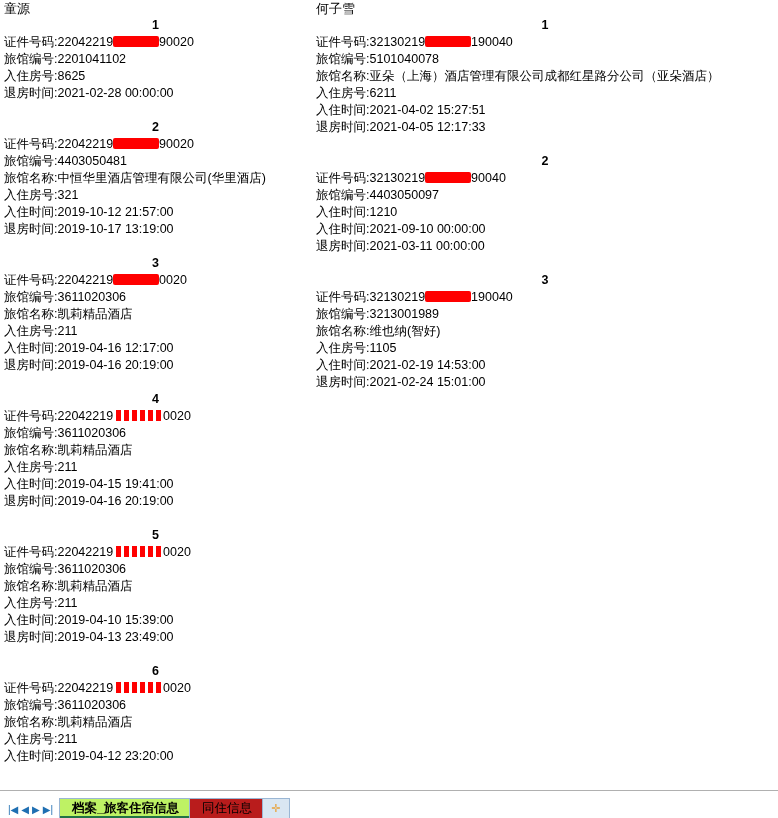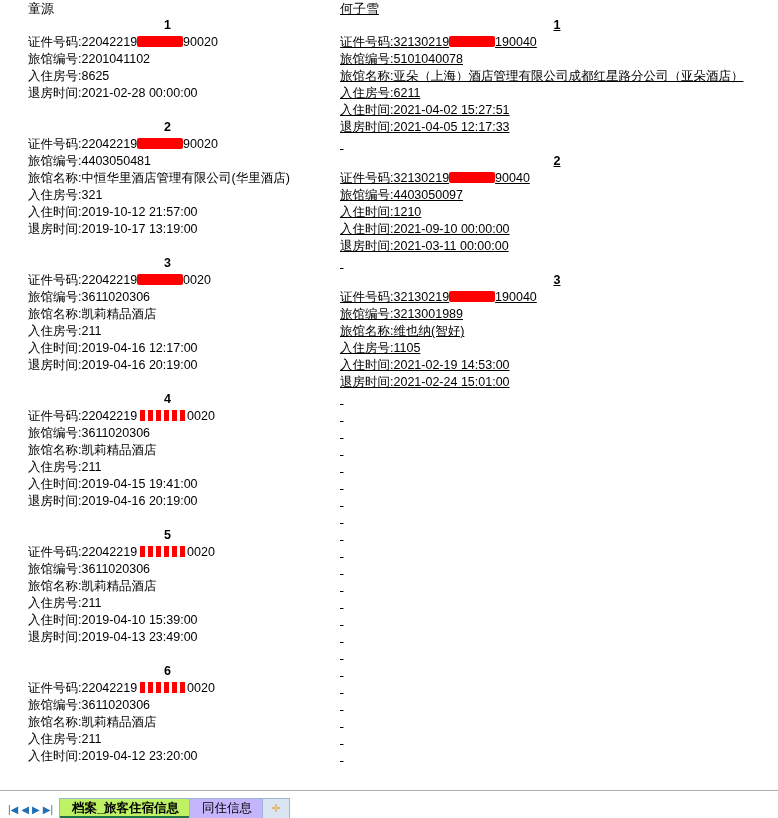--- a/index.html
+++ b/index.html
@@ -25,25 +25,24 @@
     overflow: hidden;
   }
   .col-wrap {
     display: flex;
     width: 778px;
   }
   .col {
     width: 311px;
     flex: 0 0 311px;
     box-sizing: border-box;
-    padding-left: 24px;
   }
   .col-a { width: 311px; flex: 0 0 311px; }
   .col-gap { width: 1px; flex: 0 0 1px; }
-  .col-b { width: 466px; flex: 0 0 466px; text-decoration: underline; }
+  .col-b { width: 466px; flex: 0 0 466px; }
 
   .hdr-row {
     height: 17px;
     line-height: 17px;
     font-size: 13px;
     padding-left: 4px;
     box-sizing: border-box;
     white-space: nowrap;
     overflow: hidden;
   }
@@ -105,21 +104,21 @@
     padding: 0 6px 3px 2px;
     color: #1f6fb2;
     font-size: 10px;
   }
   .tab {
     position: relative;
     height: 19px;
     line-height: 19px;
     padding: 0 10px 0 12px;
     font-size: 12.5px;
-    background: #c4b5fd;
+    background: #b91c1c;
     border: 1px solid #9ab6d4;
     border-bottom: none;
     margin-right: -1px;
     border-radius: 0;
     white-space: nowrap;
     color: #000;
   }
   .tab.active {
     background: #bef264;
     font-weight: bold;

